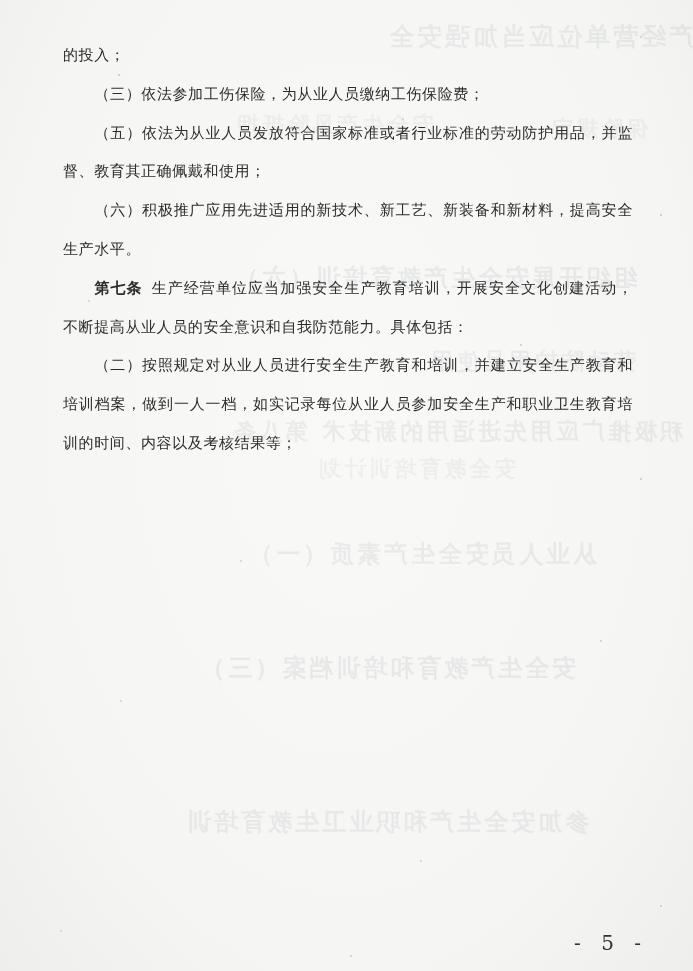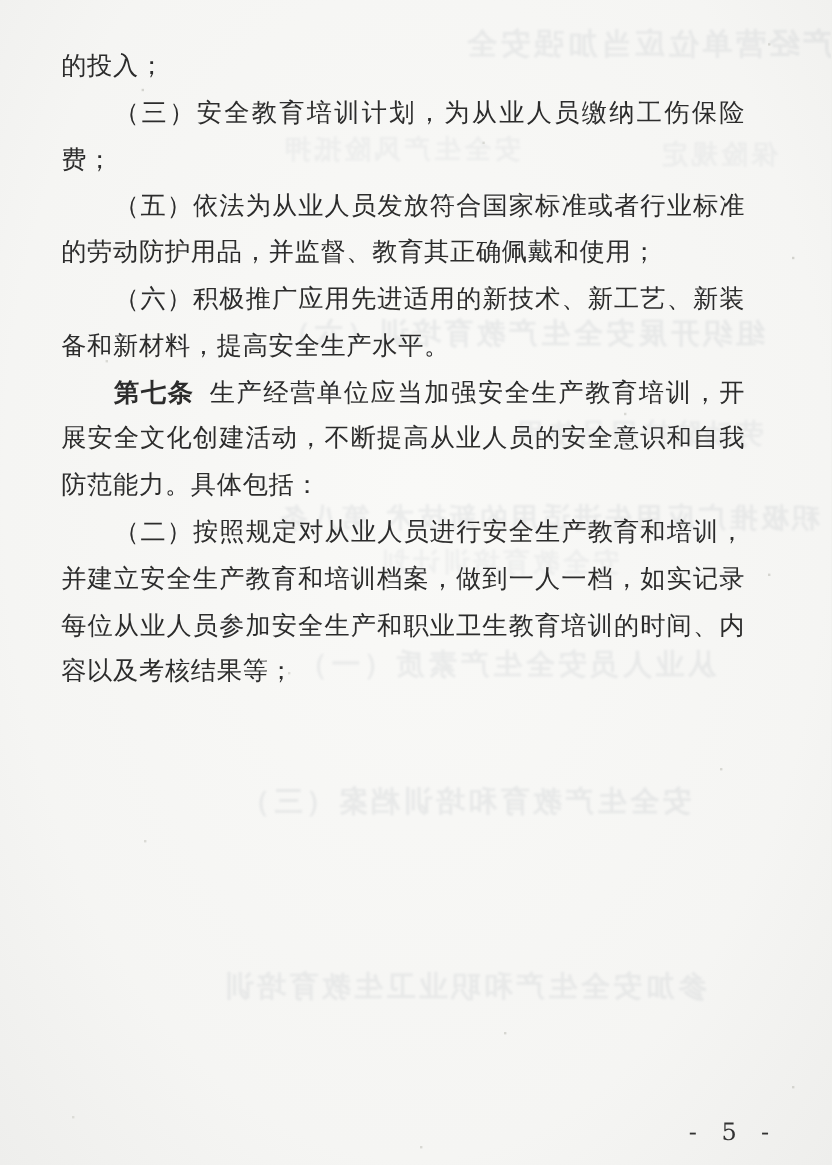--- a/index.html
+++ b/index.html
@@ -39,25 +39,25 @@
     position: absolute;
     color: #6e7885;
     transform: scaleX(-1);
     filter: blur(0.7px);
     white-space: nowrap;
     letter-spacing: 3px;
     font-weight: bold;
   }
   .content {
     position: absolute;
-    left: 51px;
+    left: 63px;
     top: 36px;
     width: 570px;
     color: #2c2c2c;
-    font-size: 21px;
+    font-size: 15px;
     line-height: 38.8px;
     letter-spacing: 0.6px;
     text-align: justify;
   }
   .content p {
     margin: 0;
   }
   .content p.indent {
     text-indent: 2.1em;
   }
@@ -91,21 +91,21 @@
       <div class="bleed-row" style="left: 428px; top: 346px; font-size: 23px; opacity: 0.09;">劳动防护用品使用</div>
       <div class="bleed-row" style="left: 230px; top: 416px; font-size: 23px; opacity: 0.1;">积极推广应用先进适用的新技术 第八条</div>
       <div class="bleed-row" style="left: 316px; top: 454px; font-size: 22px; opacity: 0.07;">安全教育培训计划</div>
       <div class="bleed-row" style="left: 246px; top: 538px; font-size: 24px; opacity: 0.1;">从业人员安全生产素质（一）</div>
       <div class="bleed-row" style="left: 198px; top: 652px; font-size: 24px; opacity: 0.11;">安全生产教育和培训档案（三）</div>
       <div class="bleed-row" style="left: 184px; top: 806px; font-size: 24px; opacity: 0.1;">参加安全生产和职业卫生教育培训</div>
     </div>
 
   <div class="content">
     <p class="para">的投入；</p>
-    <p class="para indent">（三）安全教育培训计划，为从业人员缴纳工伤保险费；</p>
+    <p class="para indent">（三）依法参加工伤保险，为从业人员缴纳工伤保险费；</p>
     <p class="para indent">（五）依法为从业人员发放符合国家标准或者行业标准的劳动防护用品，并监督、教育其正确佩戴和使用；</p>
     <p class="para indent">（六）积极推广应用先进适用的新技术、新工艺、新装备和新材料，提高安全生产水平。</p>
     <p class="para indent">
       <b class="article-lead">第七条</b><span>生产经营单位应当加强安全生产教育培训，开展安全文化创建活动，不断提高从业人员的安全意识和自我防范能力。具体包括：</span>
     </p>
     <p class="para indent">（二）按照规定对从业人员进行安全生产教育和培训，并建立安全生产教育和培训档案，做到一人一档，如实记录每位从业人员参加安全生产和职业卫生教育培训的时间、内容以及考核结果等；</p>
   </div>
 
   <div class="page-number">- 5 -</div>
 

